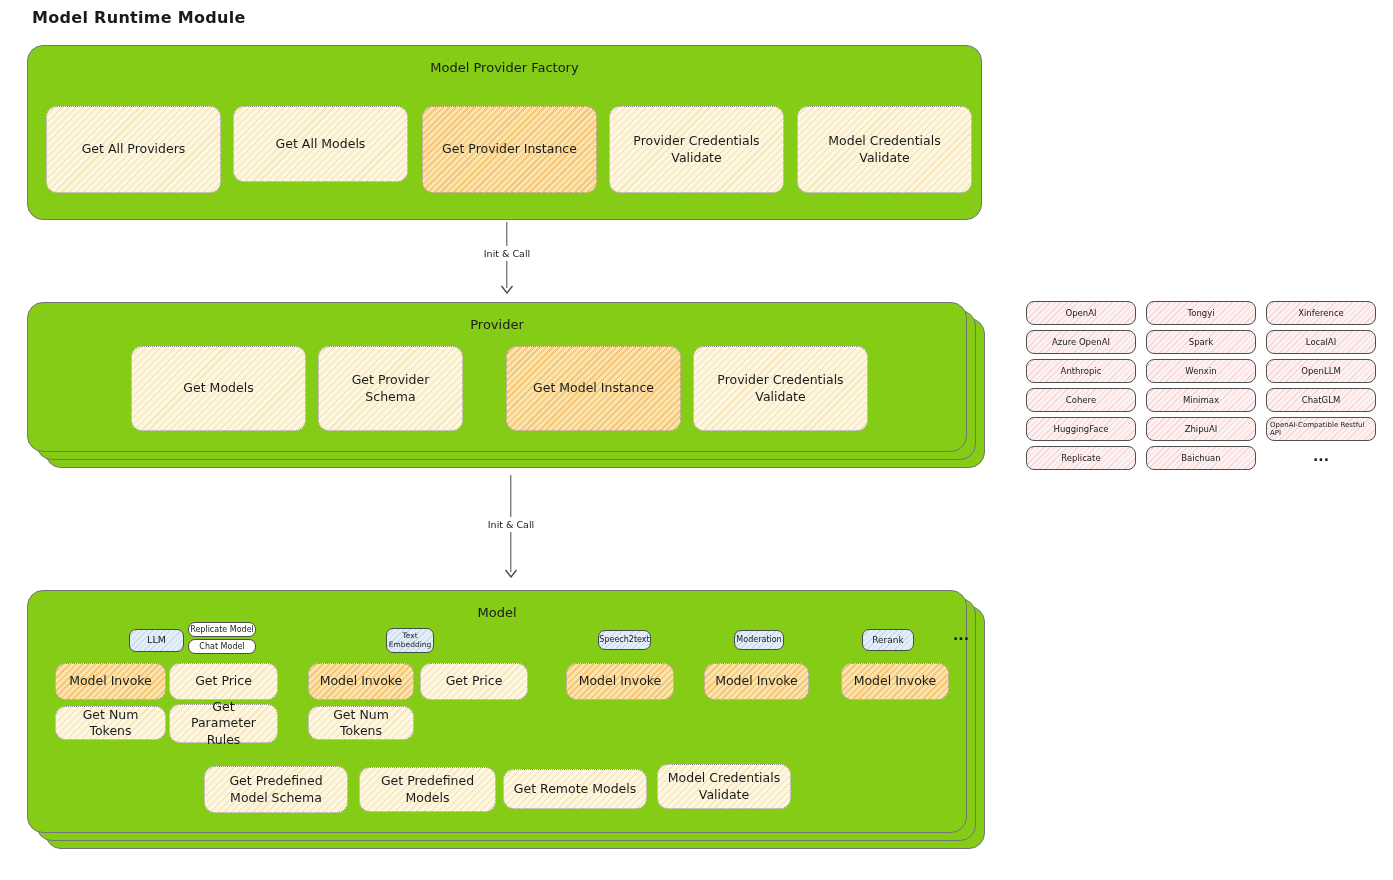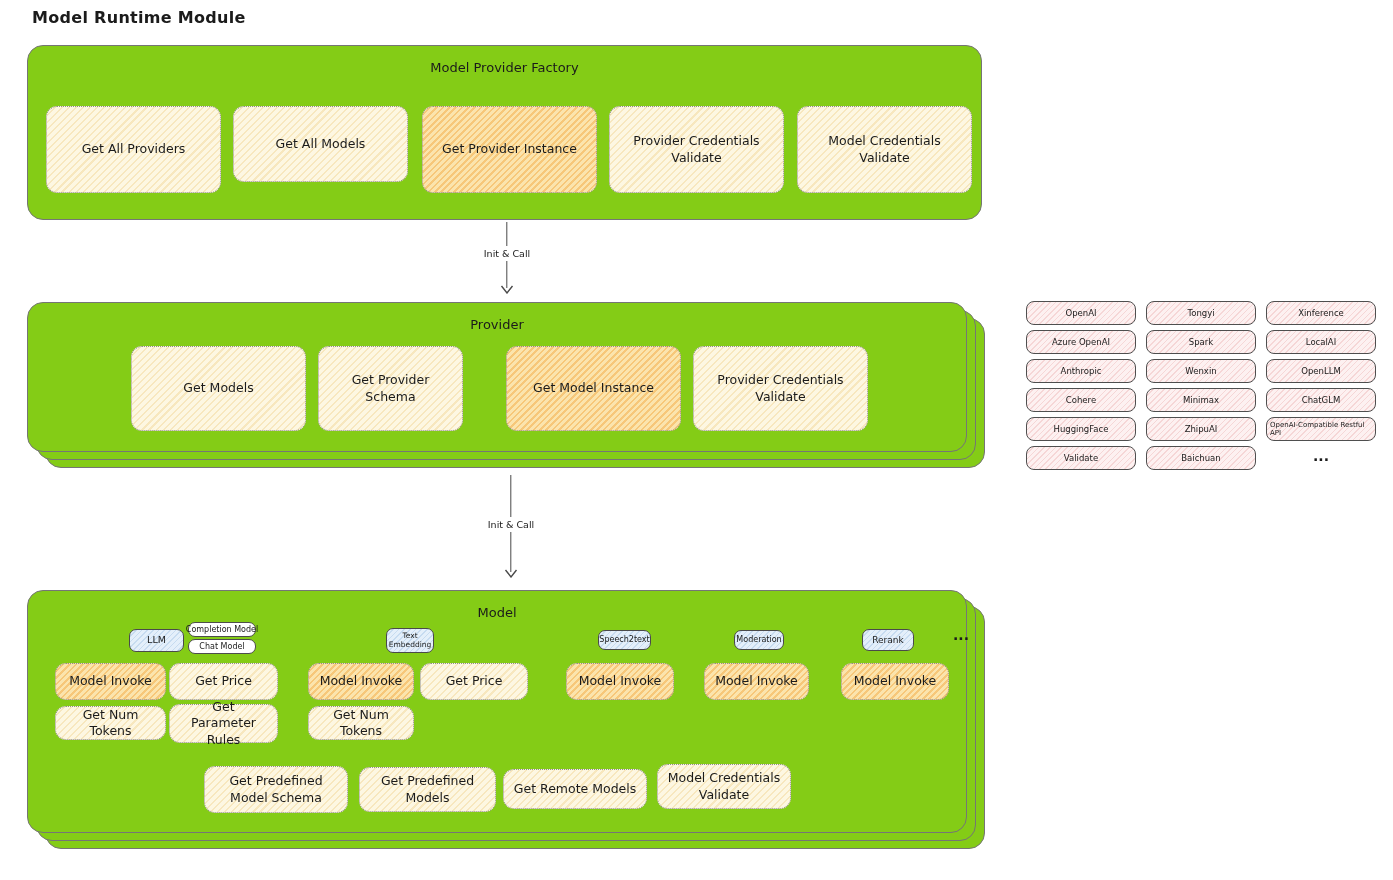--- a/index.html
+++ b/index.html
@@ -115,21 +115,21 @@
     <div class="node cream" style="left:290px;top:43px;width:145px;height:85px">Get Provider Schema</div>
     <div class="node orange" style="left:478px;top:43px;width:175px;height:85px">Get Model Instance</div>
     <div class="node cream" style="left:665px;top:43px;width:175px;height:85px">Provider Credentials Validate</div>
   </section>
 
   <div class="ptag" style="left:1026px;top:301px">OpenAI</div>
   <div class="ptag" style="left:1026px;top:330px">Azure OpenAI</div>
   <div class="ptag" style="left:1026px;top:359px">Anthropic</div>
   <div class="ptag" style="left:1026px;top:388px">Cohere</div>
   <div class="ptag" style="left:1026px;top:417px">HuggingFace</div>
-  <div class="ptag" style="left:1026px;top:446px">Validate</div>
+  <div class="ptag" style="left:1026px;top:446px">Replicate</div>
 
   <div class="ptag" style="left:1146px;top:301px">Tongyi</div>
   <div class="ptag" style="left:1146px;top:330px">Spark</div>
   <div class="ptag" style="left:1146px;top:359px">Wenxin</div>
   <div class="ptag" style="left:1146px;top:388px">Minimax</div>
   <div class="ptag" style="left:1146px;top:417px">ZhipuAI</div>
   <div class="ptag" style="left:1146px;top:446px">Baichuan</div>
 
   <div class="ptag" style="left:1266px;top:301px">Xinference</div>
   <div class="ptag" style="left:1266px;top:330px">LocalAI</div>
@@ -145,21 +145,21 @@
         <path d="M1 1 L6.5 8 L12 1" stroke="#4a4a4a" stroke-width="1.4" fill="none"></path>
       </svg>
   </div>
 
   <div class="stack-layer" style="left:45px;top:606px;width:940px;height:243px"></div>
   <div class="stack-layer" style="left:36px;top:598px;width:940px;height:243px"></div>
   <section class="big-box" style="left:27px;top:590px;width:940px;height:243px">
     <div class="box-title">Model</div>
 
     <div class="btag" style="left:101px;top:38px;width:55px;height:23px;font-size:9.5px">LLM</div>
-    <div class="wtag" style="left:160px;top:31px;width:68px;height:15px">Completion Model</div>
+    <div class="wtag" style="left:160px;top:31px;width:68px;height:15px">Replicate Model</div>
     <div class="wtag" style="left:160px;top:48px;width:68px;height:15px">Chat Model</div>
     <div class="btag" style="left:358px;top:37px;width:48px;height:25px;font-size:7.5px">Text Embedding</div>
     <div class="btag" style="left:570px;top:39px;width:53px;height:20px;font-size:8px">Speech2text</div>
     <div class="btag" style="left:706px;top:39px;width:50px;height:20px;font-size:8px">Moderation</div>
     <div class="btag" style="left:834px;top:38px;width:52px;height:22px;font-size:9px">Rerank</div>
     <div class="ellipsis" style="left:918px;top:36px;width:30px">...</div>
 
     <div class="node orange" style="left:27px;top:72px;width:111px;height:37px">Model Invoke</div>
     <div class="node cream" style="left:141px;top:72px;width:109px;height:37px">Get Price</div>
     <div class="node orange" style="left:280px;top:72px;width:106px;height:37px">Model Invoke</div>

